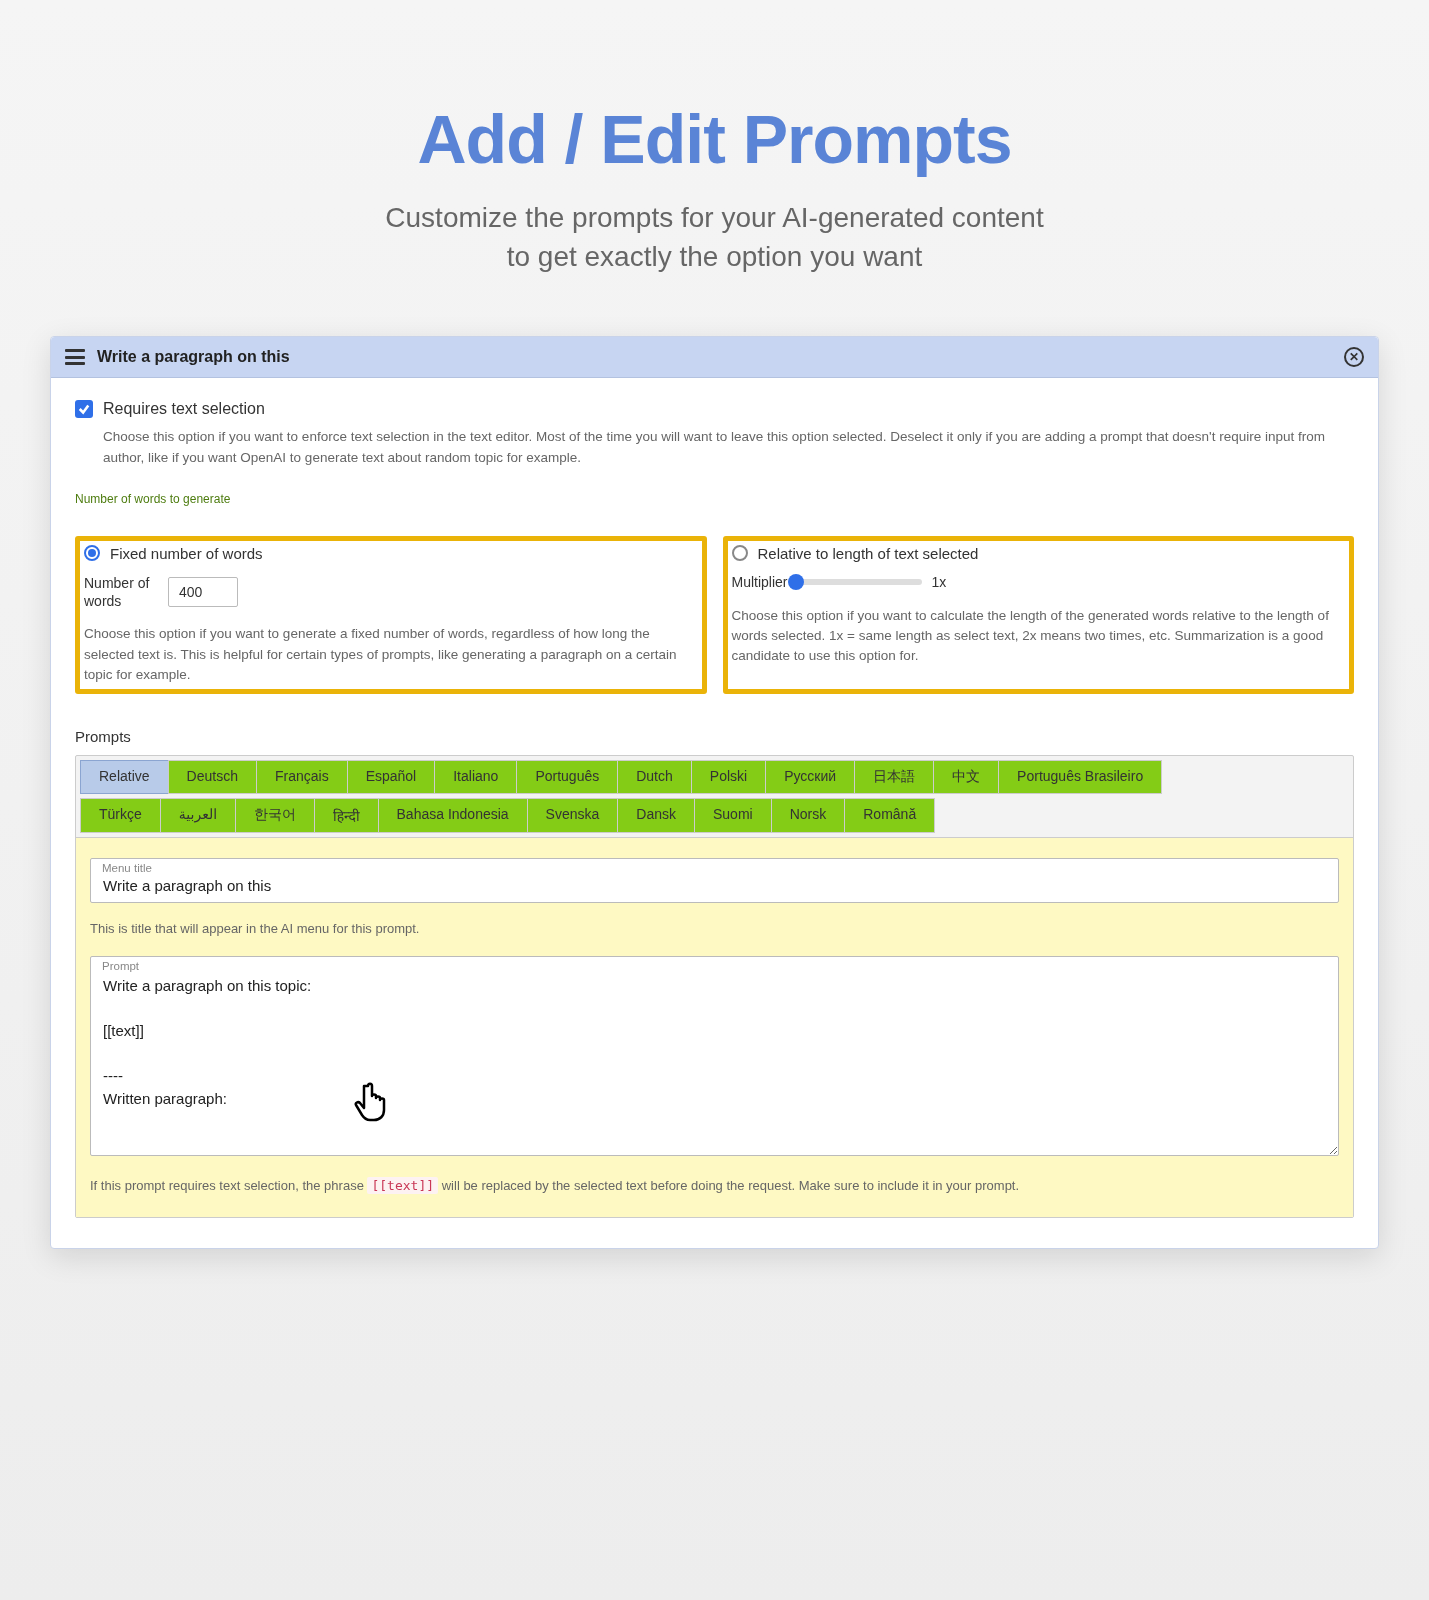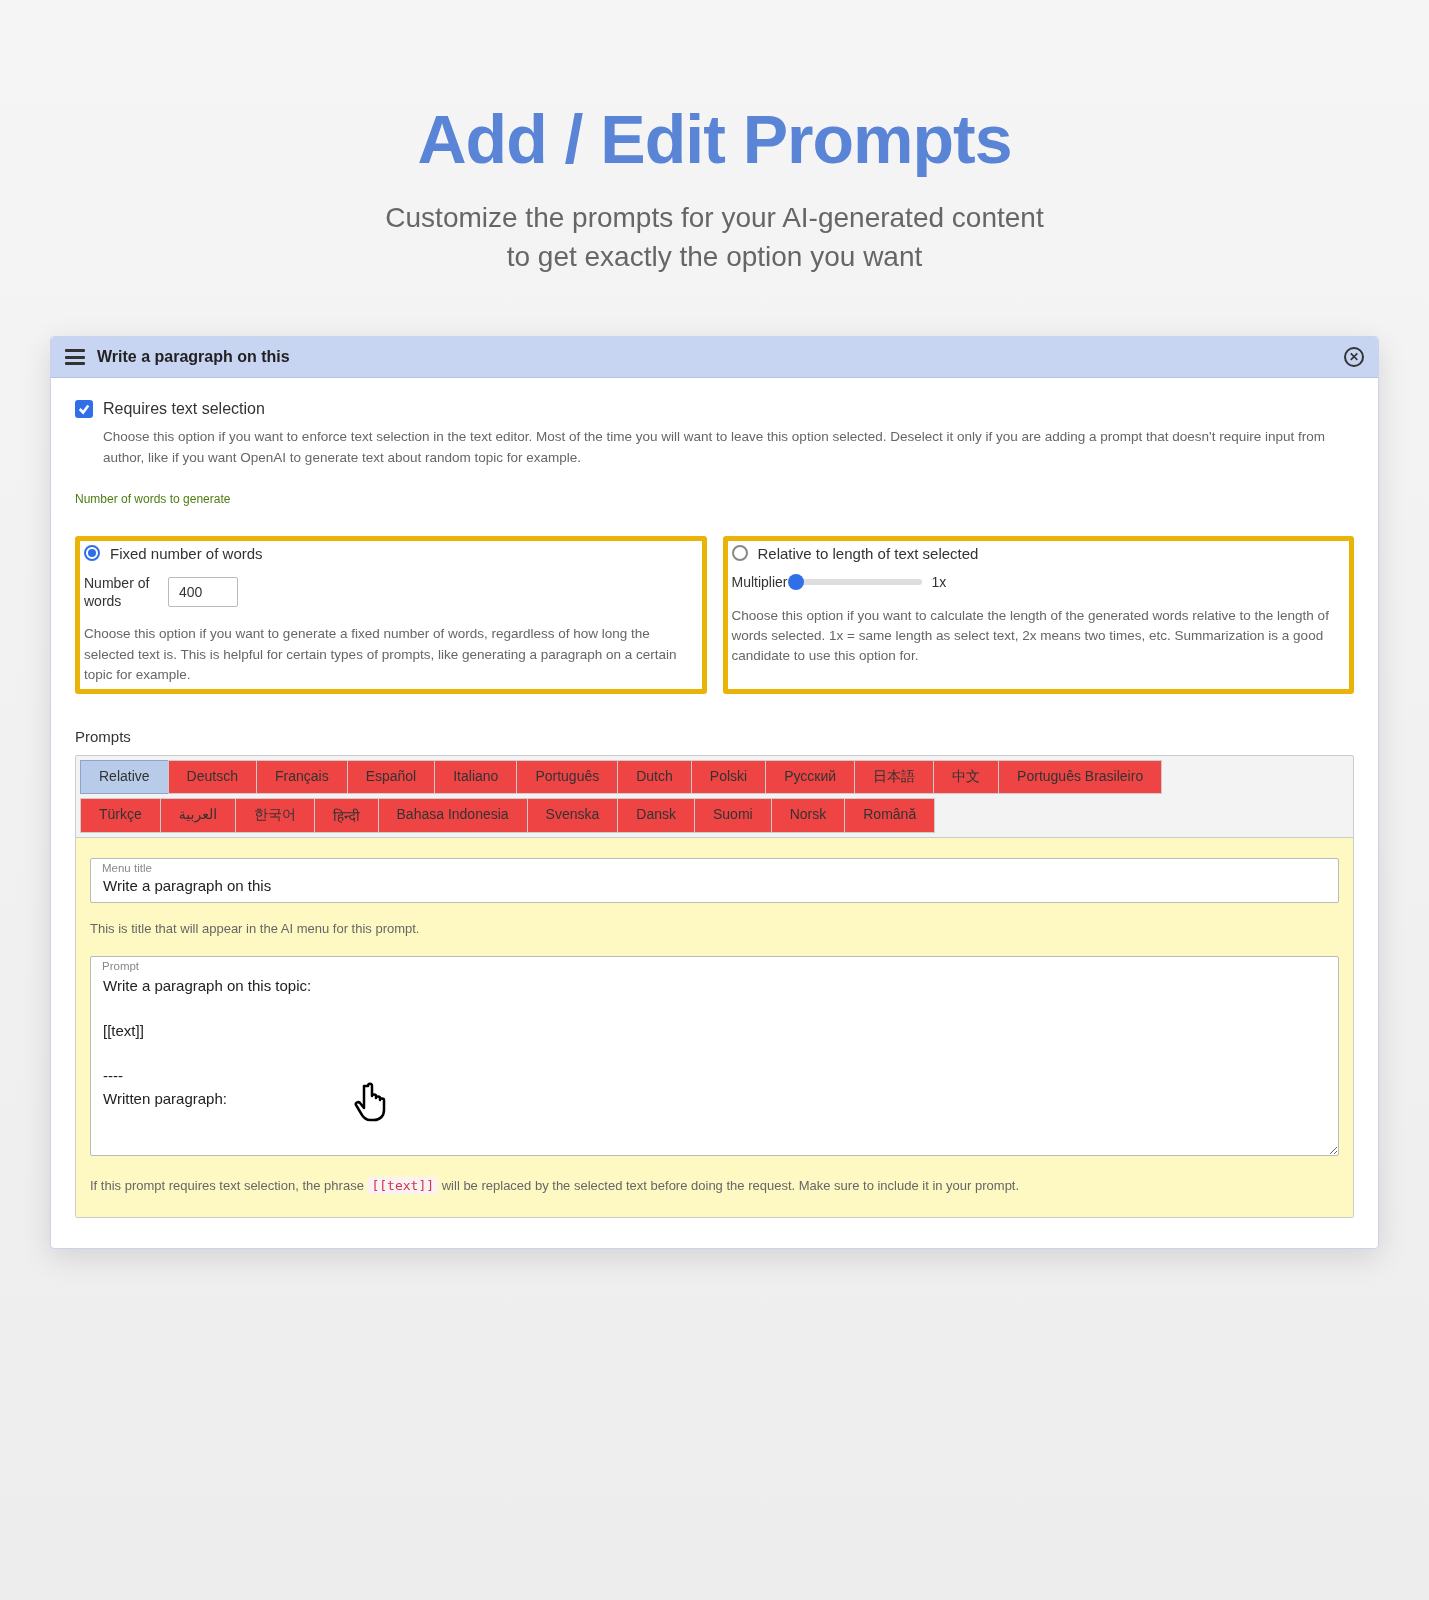--- a/index.html
+++ b/index.html
@@ -90,21 +90,21 @@
 }
 .slider-thumb {
   position:absolute; left:0; top:50%; transform:translate(-4px,-50%);
   width:16px; height:16px; background:#2f6fe8; border-radius:50%;
 }
 .slider-value { font-size:14px; color:#333; margin-left:10px; }
 .prompts-section { margin-top:10px; }
 .tab-container { border:1px solid #ccc; border-radius:2px; background:#f3f3f3; padding:4px 4px 0 4px; margin-top:10px; }
 .tabs { display:flex; flex-wrap:wrap; gap:0; }
 .tab {
-  border:1px solid #ccc; background:#ef4444; color:#333;
+  border:1px solid #ccc; background:#84cc16; color:#333;
   font-size:14px; padding:7px 18px; margin-right:-1px; margin-bottom:4px;
   cursor:pointer;
 }
 .tab.active { background:#b8cbe9; border-color:#8ba5d1; }
 .tab-content { background:#fef9c3; padding:20px 14px 4px; border-top:1px solid #ccc; margin:0 -4px; }
 .floating-label-wrap { position:relative; margin-bottom:8px; }
 .floating-label {
   position:absolute; top:4px; left:12px; font-size:11.5px; color:#888;
 }
 .field-input {

